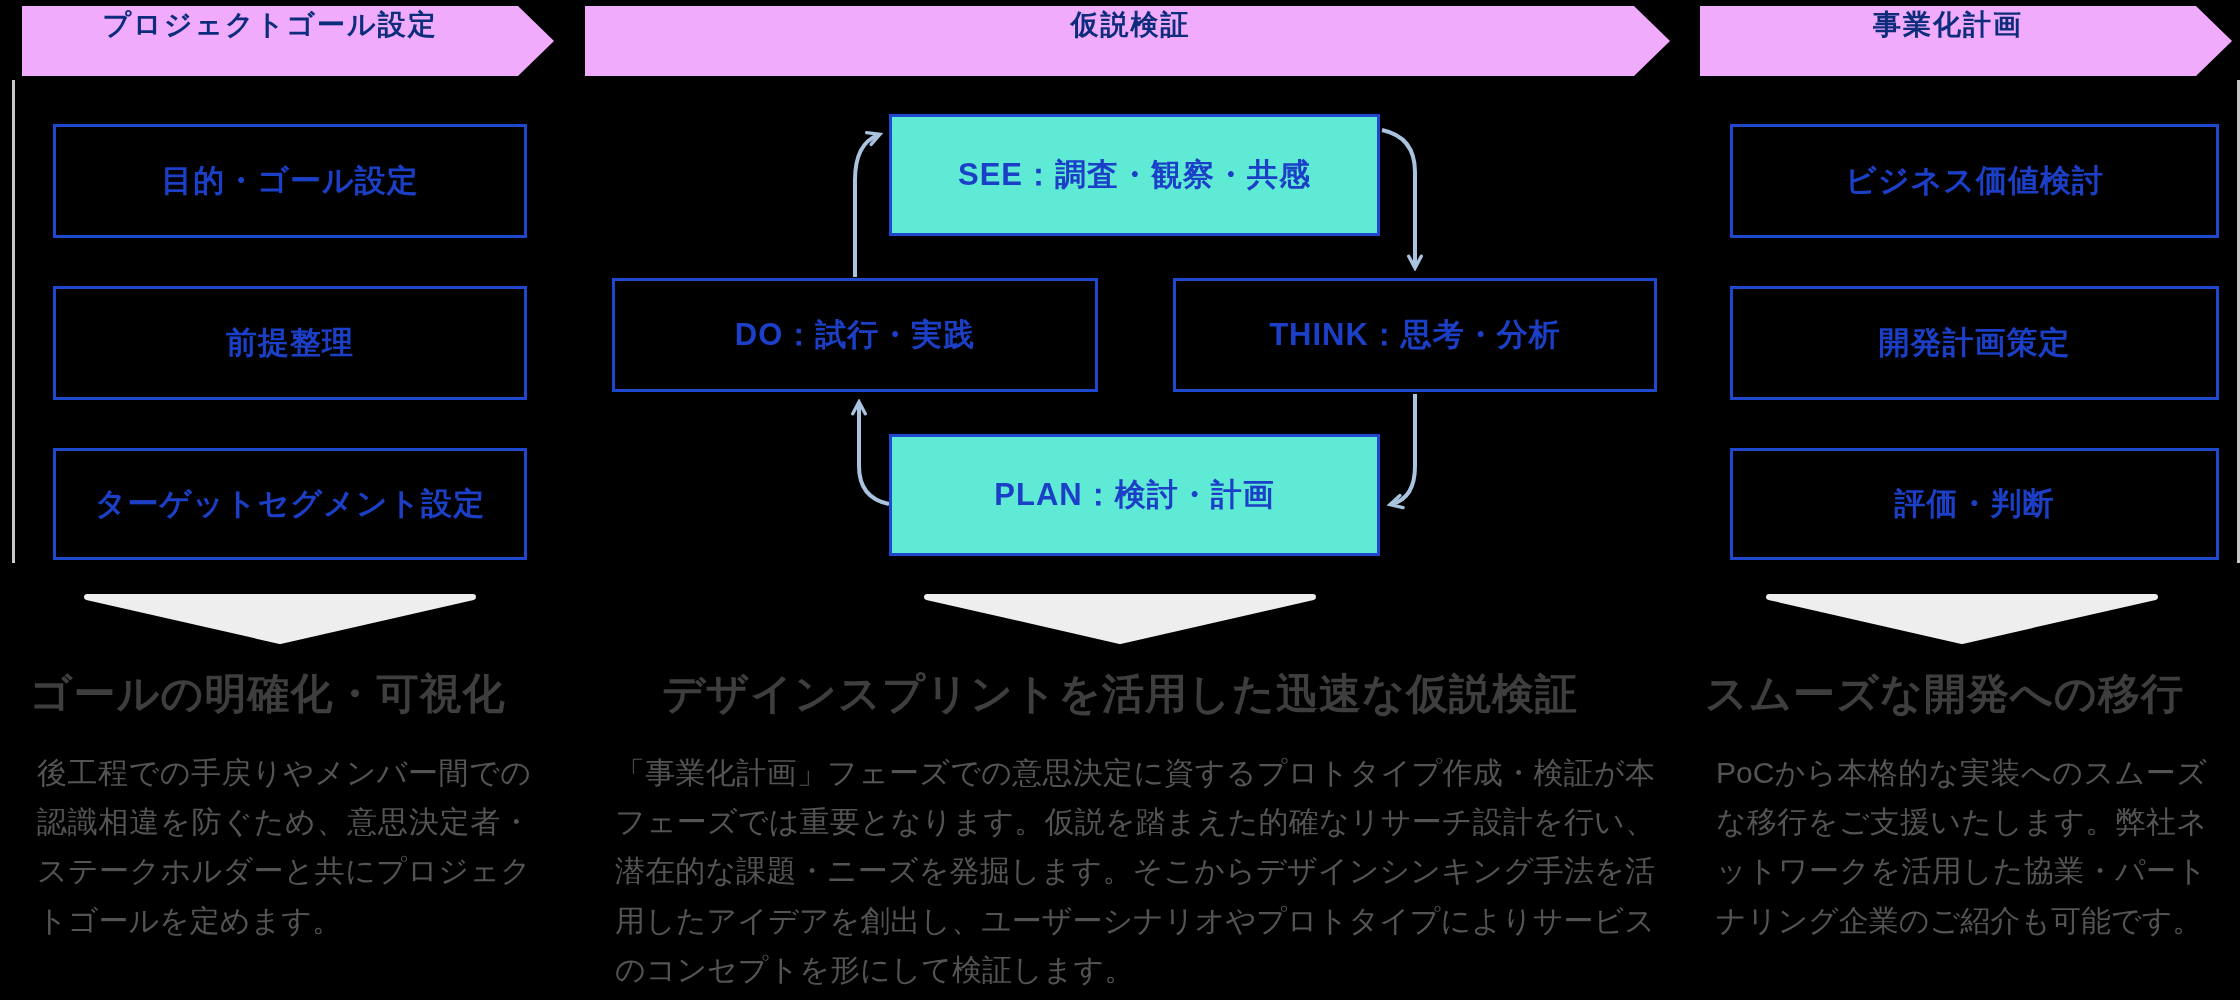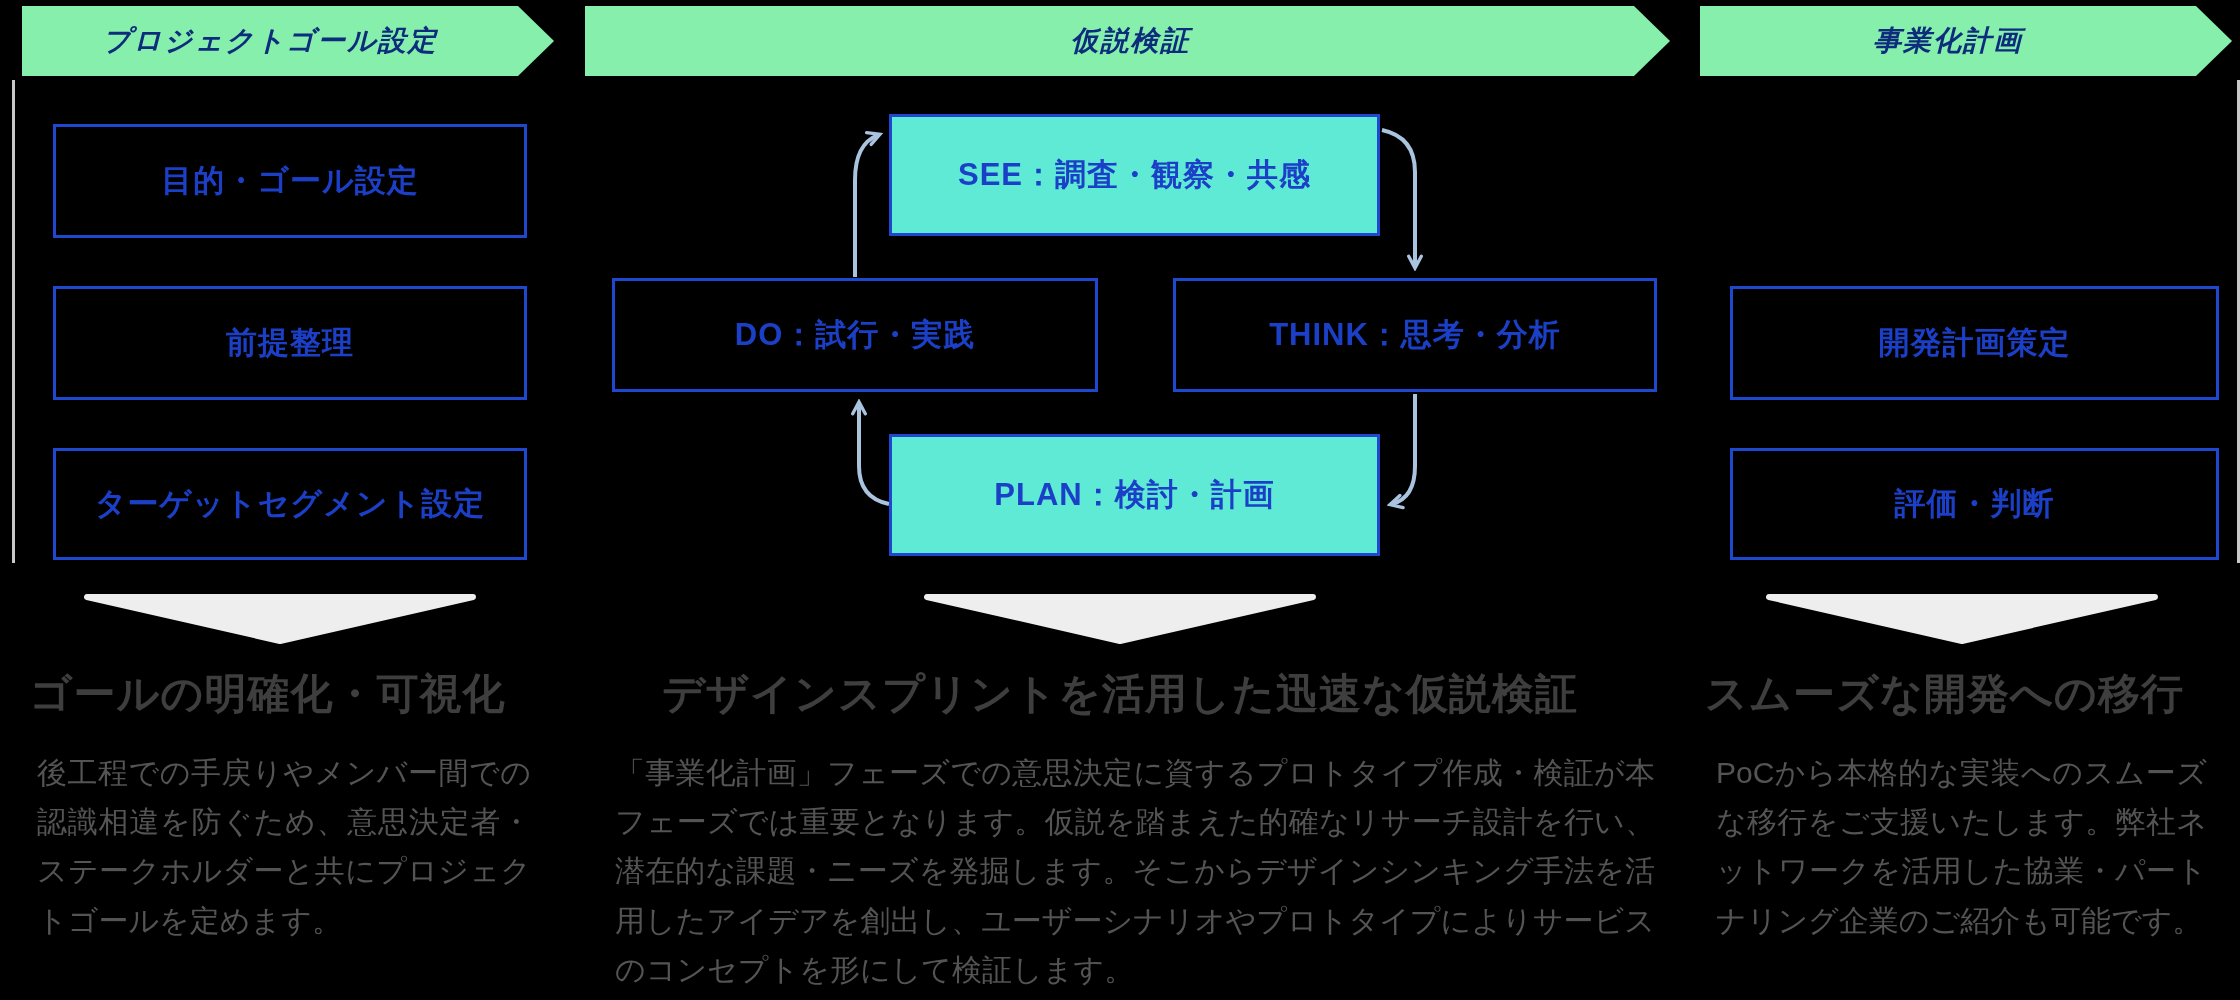--- a/index.html
+++ b/index.html
@@ -7,24 +7,24 @@
     position:relative;width:2240px;height:1000px;background:#000;overflow:hidden;
     font-family:"Liberation Sans","DejaVu Sans",sans-serif;
   }
   .col{position:absolute;top:0;height:1000px;}
   .col1{left:0;width:560px;}
   .col2{left:575px;width:1090px;}
   .col3{left:1675px;width:565px;}
 
   
   .banner{
-    position:absolute;top:6px;height:70px;background:#86efac;
+    position:absolute;top:6px;height:70px;background:#f0abfc;
     clip-path:polygon(0 0, calc(100% - 36px) 0, 100% 50%, calc(100% - 36px) 100%, 0 100%);
-    display:flex;align-items:center;justify-content:center;
-    padding-right:36px;box-sizing:border-box;font-style:italic;
+    display:flex;align-items:flex-start;justify-content:center;
+    padding-right:36px;box-sizing:border-box;
   }
   .banner span{
     color:#0d2d7c;font-size:28px;font-weight:700;letter-spacing:2px;white-space:nowrap;
   }
   .b1{left:22px;width:532px;}
   .b2{left:10px;width:1085px;padding-left:42px;}
   .b3{left:25px;width:532px;}
 
   
   .panel{position:absolute;top:80px;height:483px;left:12px;right:0;background:#000;}
@@ -134,20 +134,23 @@
     </svg>
     <h2 class="heading">デザインスプリントを活用した迅速な仮説検証</h2>
     <p class="desc d2">「事業化計画」フェーズでの意思決定に資するプロトタイプ作成・検証が本フェーズでは重要となります。仮説を踏まえた的確なリサーチ設計を行い、潜在的な課題・ニーズを発掘します。そこからデザインシンキング手法を活用したアイデアを創出し、ユーザーシナリオやプロトタイプによりサービスのコンセプトを形にして検証します。</p>
   </div>
 
   <div class="col col3">
     <div class="banner b3">
       <span>事業化計画</span>
     </div>
     <div class="panel edge-r">
+      <div class="obox c3-b y1">
+        <span>ビジネス価値検討</span>
+      </div>
       <div class="obox c3-b y3">
         <span>評価・判断</span>
       </div>
       <div class="obox c3-b y2">
         <span>開発計画策定</span>
       </div>
     </div>
     <svg class="chev p3" viewBox="0 0 400 54">
       <polygon points="7,4 393,4 200,48"></polygon>
     </svg>

